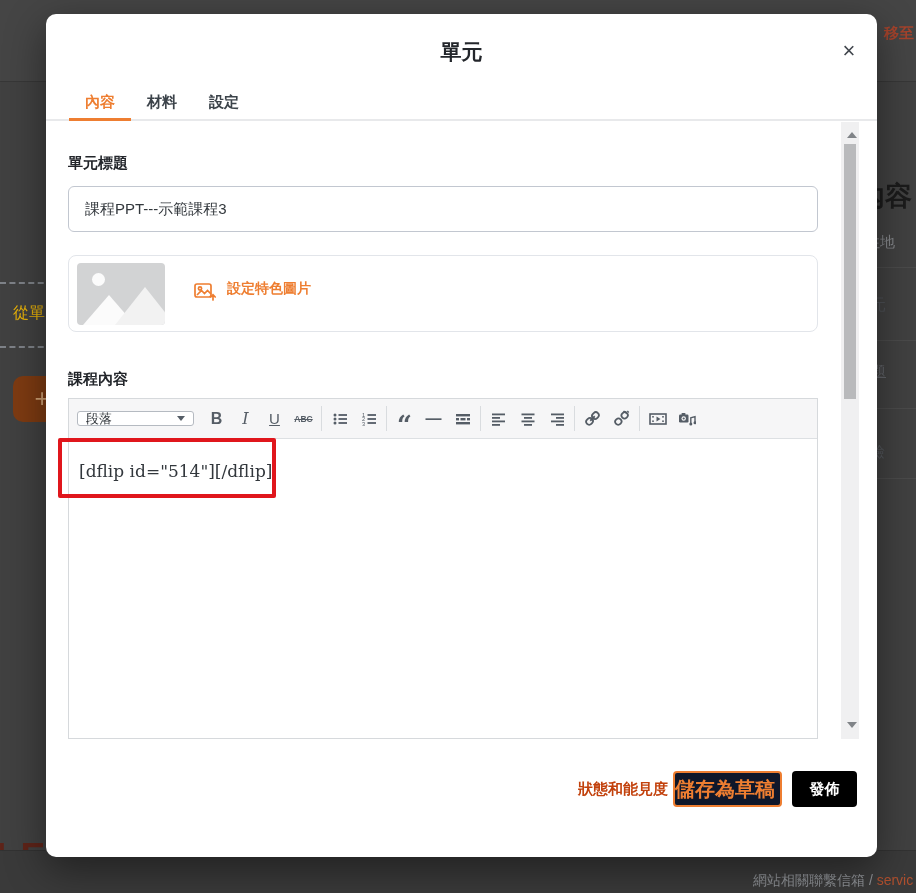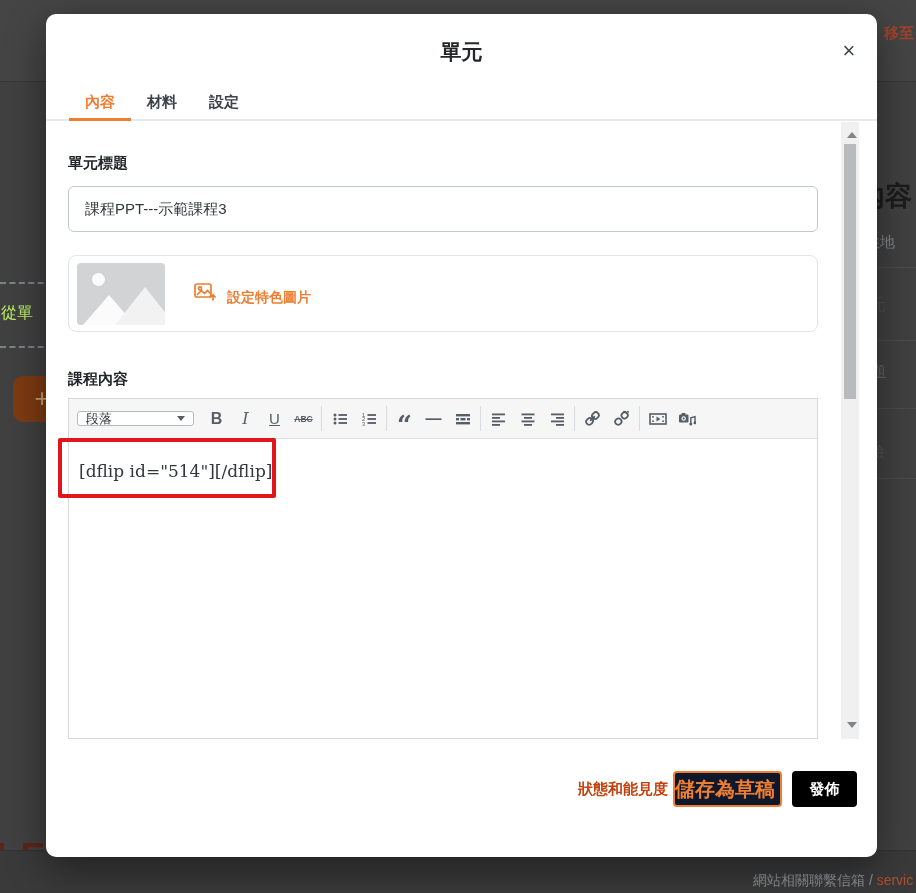--- a/index.html
+++ b/index.html
@@ -5,21 +5,21 @@
   * { margin:0; padding:0; box-sizing:border-box; }
   html,body { background:#2c2c2c; }
   body { font-family:"Liberation Sans","DejaVu Sans",sans-serif; }
   #canvas { position:relative; width:916px; height:893px; overflow:hidden; background:#414141; }
 
   
   .bg-header { position:absolute; left:0; top:0; width:916px; height:82px; background:#454545; border-bottom:1px solid #373737; }
   .bg-nav { position:absolute; right:2px; top:22px; display:flex; align-items:center; gap:8px; color:#a5432c; font-weight:bold; font-size:15px; }
   .bg-dash { position:absolute; left:0; width:72px; border-top:2px dashed #7e8288; }
   .bg-dash.d1 { top:282px; } .bg-dash.d2 { top:346px; }
-  .bg-lefttext { position:absolute; left:1px; top:303px; font-size:16px; color:#bef264; }
+  .bg-lefttext { position:absolute; left:13px; top:303px; font-size:16px; color:#eab308; }
   .bg-plus { position:absolute; left:13px; top:376px; width:58px; height:46px; background:#7e3b12; border-radius:10px; color:#d2a375; font-size:26px; line-height:44px; text-align:center; }
   .bg-line { position:absolute; left:858px; width:58px; border-top:1px solid #4b4b4b; }
   .f-title { position:absolute; left:858px; top:178px; font-size:27px; font-weight:bold; color:#1b1b1b; white-space:nowrap; }
   .f-sub   { position:absolute; left:850px; top:233px; font-size:15px; color:#85878b; white-space:nowrap; }
   .f-unit  { position:absolute; left:870px; top:295px; font-size:16px; color:#4e5156; }
   .f-topic { position:absolute; left:872px; top:363px; font-size:14px; color:#64676c; text-decoration:underline; }
   .f-exam  { position:absolute; left:870px; top:443px; font-size:15px; color:#54575c; }
   .bg-logo { position:absolute; left:-4px; top:836px; font-size:37px; font-weight:bold; letter-spacing:2px; color:#5e2419; white-space:nowrap; }
   .bg-footer { position:absolute; left:0; top:850px; width:916px; height:43px; background:#3a3a3a; border-top:1px solid #323232; }
   .bg-footertext { position:absolute; left:753px; top:872px; font-size:14px; color:#8f9296; white-space:nowrap; }
@@ -35,21 +35,21 @@
 
   .m-label { position:absolute; left:22px; font-size:15px; font-weight:bold; color:#23262b; }
   .lab1 { top:140px; } .lab2 { top:356px; }
   .m-input { position:absolute; left:22px; top:172px; width:750px; height:46px; border:1px solid #c2c7d0; border-radius:6px; padding:0 16px; font-size:15px; color:#32373c; font-family:inherit; background:#fff; }
 
   .feat-card { position:absolute; left:22px; top:241px; width:750px; height:77px; border:1px solid #e2e5ea; border-radius:8px; display:flex; align-items:center; }
   .feat-thumb { position:relative; width:88px; height:62px; margin-left:8px; background:#d2d3d4; border-radius:4px; overflow:hidden; }
   .ft-sun { position:absolute; left:15px; top:10px; width:13px; height:13px; border-radius:50%; background:#fbfbfb; }
   .ft-m1 { position:absolute; left:6px; bottom:0; width:0; height:0; border-left:26px solid transparent; border-right:26px solid transparent; border-bottom:30px solid #fbfbfb; }
   .ft-m2 { position:absolute; left:38px; bottom:0; width:0; height:0; border-left:30px solid transparent; border-right:30px solid transparent; border-bottom:38px solid #f2f2f2; }
-  .feat-set { display:flex; align-items:flex-end; gap:10px; margin-left:28px; color:#ee7e31; font-size:14px; font-weight:bold; cursor:pointer; }
+  .feat-set { display:flex; align-items:flex-start; gap:10px; margin-left:28px; color:#ee7e31; font-size:14px; font-weight:bold; cursor:pointer; }
 
   .editor { position:absolute; left:22px; top:384px; width:750px; height:341px; border:1px solid #d6d9dc; background:#fff; }
   .toolbar { height:40px; background:#f6f6f7; border-bottom:1px solid #dde0e3; display:flex; align-items:center; padding:0 8px; }
   .blocksel { width:117px; height:15px; background:#fff; border:1px solid #b5bac1; border-radius:3px; display:flex; align-items:center; padding:0 8px; font-size:13px; color:#32373c; margin-right:8px; cursor:pointer; }
   .blocksel .caret { margin-left:auto; width:0; height:0; border-left:4px solid transparent; border-right:4px solid transparent; border-top:5px solid #555d66; }
   .tbtn { width:29px; height:28px; display:flex; align-items:center; justify-content:center; color:#555d66; cursor:pointer; border-radius:2px; flex:none; }
   .tbtn svg { display:block; }
   .sep { width:1px; height:25px; background:#d9dcdf; margin:0 3px; flex:none; }
   .g-b { font-weight:800; font-size:16px; }
   .g-i { font-family:"DejaVu Serif",serif; font-style:italic; font-size:16px; }

